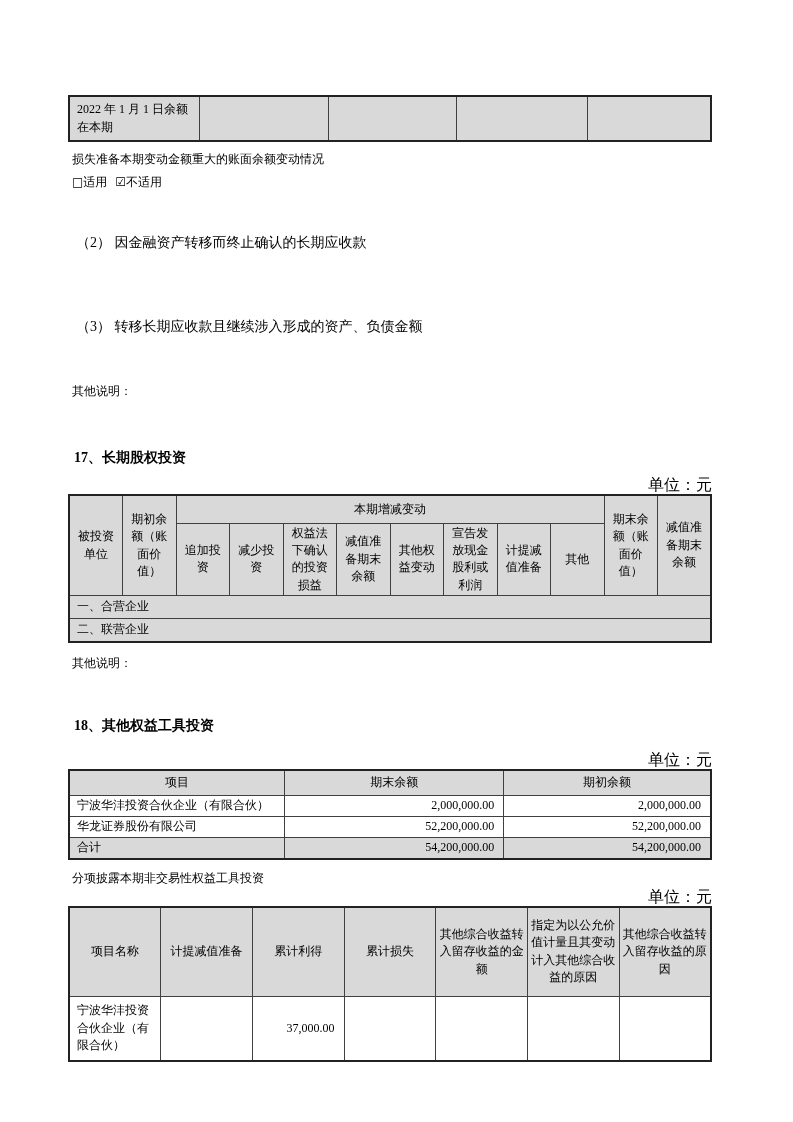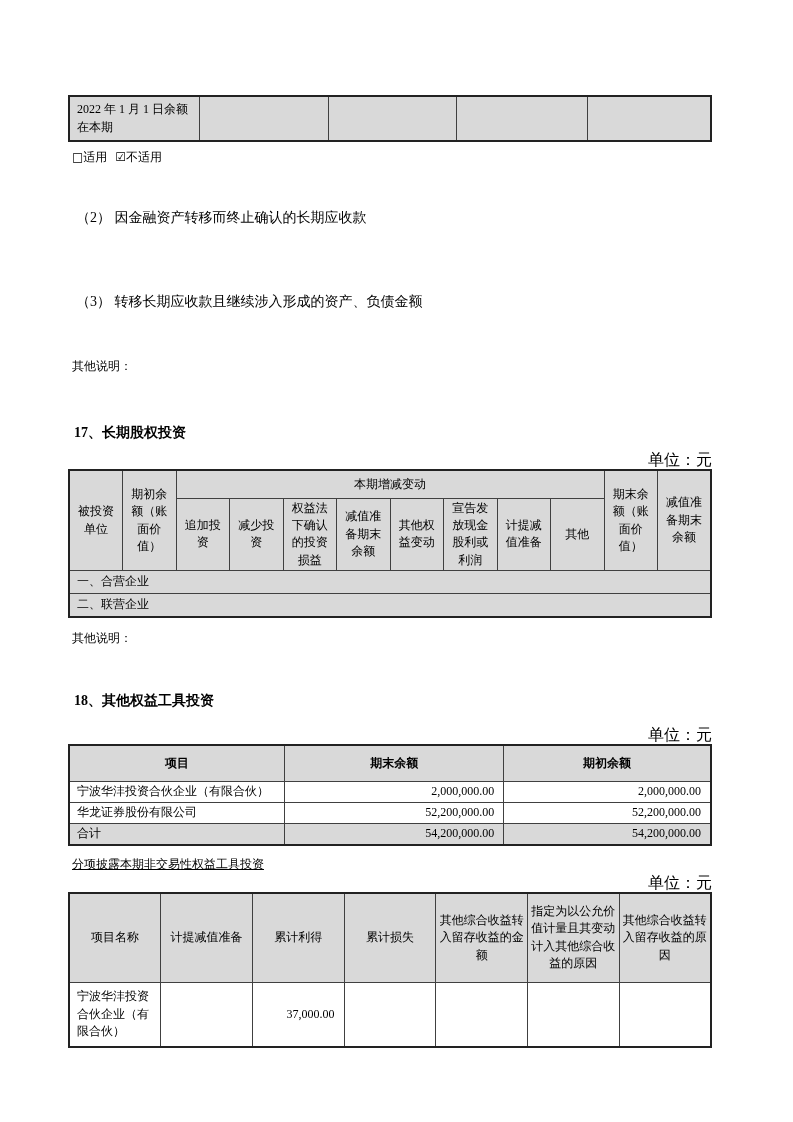--- a/index.html
+++ b/index.html
@@ -41,23 +41,23 @@
   .h-s17 { margin-top: 50px; }
   .unit1 { margin-top: 11px; }
   .t17 { margin-top: 2px; }
   .t17 .hr1 { height: 28px; }
   .t17 .hr2 { height: 64px; }
   .t17 .cat-row { height: 23px; }
   .note-other2 { margin-top: 12px; }
   .h-s18 { margin-top: 46px; }
   .unit2 { margin-top: 18px; }
   .t18 { margin-top: 2px; }
-  .t18 .hdr { height: 37px; font-weight: bold; }
+  .t18 .hdr { height: 26px; }
   .t18 .data-row { height: 21px; }
-  .breakdown-note { margin-top: 10px; text-decoration: underline; }
+  .breakdown-note { margin-top: 10px; }
   .unit3 { margin-top: 4px; }
   .t-nt { margin-top: 2px; }
   .t-nt .hdr { height: 90px; }
   .t-nt .data-row { height: 64px; }
 </style>
 </head>
 <body>
 
 <div class="page">
   <div class="content">
@@ -74,20 +74,21 @@
         <tr>
           <td class="shaded left-pad">2022 年 1 月 1 日余额在本期</td>
           <td class="shaded"></td>
           <td class="shaded"></td>
           <td class="shaded"></td>
           <td class="shaded"></td>
         </tr>
       </tbody>
     </table>
 
+    <p class="body-text note1">损失准备本期变动金额重大的账面余额变动情况</p>
 
     <p class="body-text checkline">
       <span class="opt"><span class="checkbox-glyph">□</span><span>适用</span></span><span class="opt"><span class="checkbox-glyph">☑</span><span>不适用</span></span>
     </p>
 
     <h3 class="subheading h-s2">（2） 因金融资产转移而终止确认的长期应收款</h3>
 
     <h3 class="subheading h-s3">（3） 转移长期应收款且继续涉入形成的资产、负债金额</h3>
 
     <p class="body-text note-other1">其他说明：</p>

